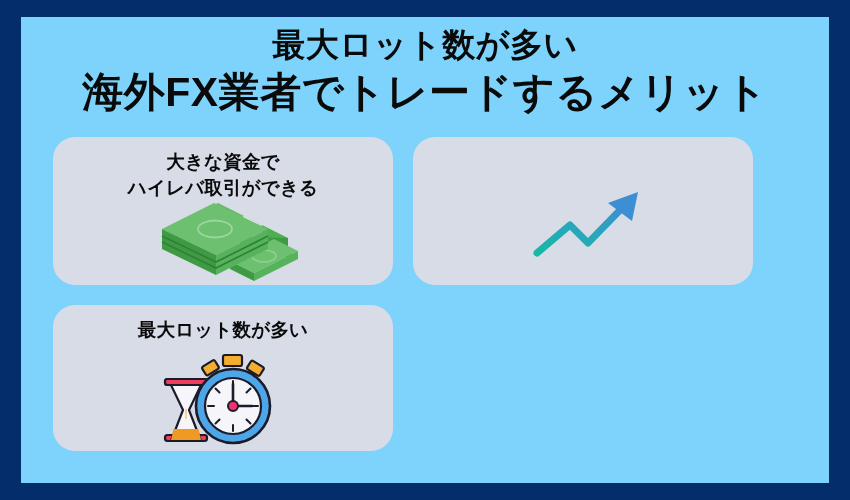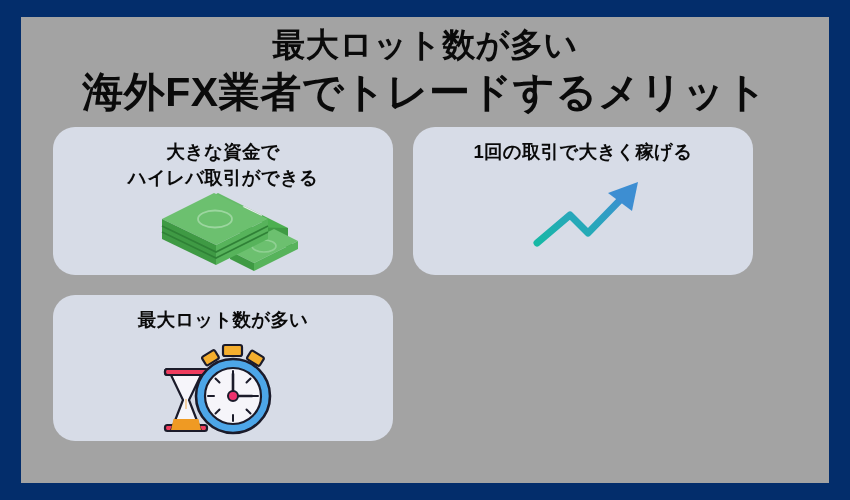--- a/index.html
+++ b/index.html
@@ -23,21 +23,21 @@
     border-top: 17px solid #032d6b;
     border-bottom: 17px solid #032d6b;
     border-left: 21px solid #032d6b;
     border-right: 21px solid #032d6b;
   }
 
   .inner {
     position: relative;
     width: 100%;
     height: 100%;
-    background: #a3a3a3;
+    background: #7dd3fc;
   }
 
   
   .title-block {
     position: absolute;
     top: 5px;
     left: 0;
     width: 100%;
     text-align: center;
     color: #000000;
@@ -57,21 +57,21 @@
   }
 
   .title-line-2 {
     font-size: 41px;
     line-height: 48px;
   }
 
   
   .grid {
     position: absolute;
-    top: 110px;
+    top: 120px;
     left: 32px;
     width: 744px;
     height: 318px;
     display: grid;
     grid-template-columns: 340px 340px;
     grid-template-rows: 148px 146px;
     column-gap: 64px;
     row-gap: 24px;
     gap: 20px;
   }
@@ -159,24 +159,20 @@
 
             <polygon points="68,60 68,80 120,54 120,34" fill="#57b35b"></polygon>
 
             <polyline points="14,41 68,67 120,41" fill="none" stroke="#2f8136" stroke-width="1.6"></polyline>
             <polyline points="14,47 68,73 120,47" fill="none" stroke="#2f8136" stroke-width="1.6"></polyline>
           </svg>
         </div>
       </div>
 
       <div class="card">
-        <div class="card-text">
-          <span>1回の取引で大きく稼げる</span>
-          <span class="l2"></span>
-        </div>
         <div class="card-icon icon-chart">
           <svg width="140" height="95" viewBox="0 0 140 95" aria-hidden="true">
             <defs>
               <linearGradient id="gradAxis" x1="0" y1="0" x2="1" y2="1">
                 <stop offset="0%" stop-color="#17b6a8"></stop>
                 <stop offset="100%" stop-color="#19b9a4"></stop>
               </linearGradient>
               <linearGradient id="gradBase" x1="0" y1="0" x2="1" y2="0">
                 <stop offset="0%" stop-color="#16b5aa"></stop>
                 <stop offset="100%" stop-color="#3b8fd0"></stop>

